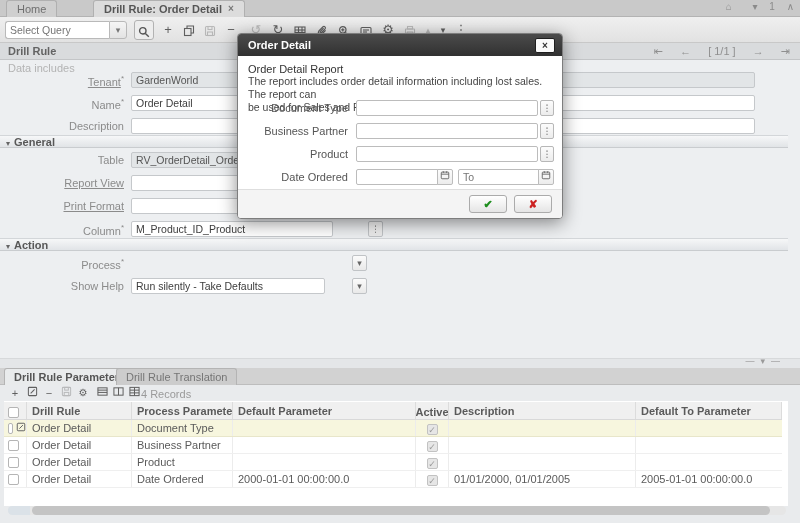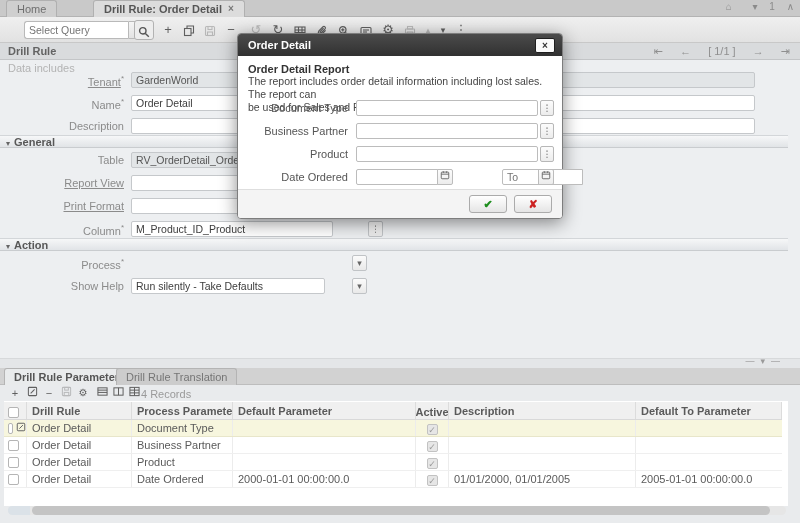--- a/index.html
+++ b/index.html
@@ -12,21 +12,21 @@
   .wtab{position:absolute;top:0;height:17px;line-height:16px;padding:0 10px;border:1px solid #b0b0b0;border-bottom:none;
         background:#cfcfcf;color:#6f6f6f;border-radius:3px 3px 0 0}
   .wtab.active{background:#dcdcdc;color:#555;font-weight:bold}
   .wtab .closex{margin-left:6px;font-size:10px;color:#777;font-weight:bold;vertical-align:top;cursor:pointer}
   .topright{position:absolute;right:6px;top:1px;color:#8a8a8a;font-size:10px}
   .topright span{margin-left:9px}
 
   
   .toolbar{position:absolute;left:0;top:17px;width:800px;height:26px;
            background:linear-gradient(#efefef,#e2e2e2);border-bottom:1px solid #c8c8c8}
-  .combo{position:absolute;left:24px;top:4px;width:122px;height:24px}
+  .combo{position:absolute;left:5px;top:4px;width:122px;height:24px}
   .combo input{width:104px;height:18px;border:1px solid #b9b9b9;border-right:none;border-radius:3px 0 0 3px;
                padding:0 4px;font:10.5px "Liberation Sans",sans-serif;color:#555;background:#fff}
   .combo .dbtn{position:absolute;right:0;top:0;width:18px;height:18px;border:1px solid #b9b9b9;border-radius:0 3px 3px 0;
                background:linear-gradient(#f5f5f5,#e3e3e3);text-align:center;line-height:16px;color:#777;font-size:9px}
   .tbtn{position:absolute;top:3px;width:20px;height:20px;text-align:center;line-height:20px;color:#5f5f5f;font-size:13px;cursor:pointer}
   .tbtn svg{vertical-align:middle}
   .tbtn.boxed{border:1px solid #b2b2b2;border-radius:3px;background:#ededed}
   .dis{opacity:.35}
 
   
@@ -84,21 +84,21 @@
   .hled{position:absolute;left:0;top:0;width:22px;height:9px;background:#dbe2e8;border-radius:5px 0 0 5px}
 
   
   .modal{position:absolute;left:237px;top:33px;width:326px;height:186px;background:#fff;border-radius:4px;
          box-shadow:0 4px 18px rgba(0,0,0,.45);border:1px solid #7d7d7d}
   .mhead{position:absolute;left:0;top:0;width:100%;height:22px;border-radius:3px 3px 0 0;
          background:linear-gradient(#4b4b4b,#313131);color:#fff;font-weight:bold;line-height:22px;padding-left:10px}
   .mclose{position:absolute;right:7px;top:4px;width:20px;height:15px;background:#fafafa;border:1px solid #1f1f1f;
           border-radius:2px;color:#333;font-weight:bold;text-align:center;line-height:13px;font-size:10px;cursor:pointer}
   .mbody{position:absolute;left:10px;top:22px;width:306px;height:133px}
-  .mtitle{margin-top:7px;font-weight:bold;color:#333}
+  .mtitle{margin-top:7px;font-weight:normal;color:#333}
   .mdesc{color:#454545;line-height:13px;white-space:pre-line;font-size:10.5px}
   .drow{position:absolute;left:0;width:306px;height:16px}
   .dlabel{position:absolute;left:0;top:2px;width:100px;text-align:right;color:#555}
   .dinput{position:absolute;top:0;height:16px;border:1px solid #bcbcbc;border-radius:2px;background:#fff;
           font:10.5px "Liberation Sans",sans-serif;color:#555;padding:0 4px}
   .dkebab{position:absolute;top:0;width:14px;height:16px;border:1px solid #b7b7b7;border-radius:2px;
           background:linear-gradient(#fcfcfc,#ececec);text-align:center;line-height:15px;font-size:9px;color:#444}
   .calbtn{position:absolute;top:0;width:16px;height:16px;border:1px solid #bcbcbc;border-radius:0 2px 2px 0;
           background:linear-gradient(#fcfcfc,#ececec);text-align:center;line-height:13px}
   .mfoot{position:absolute;left:0;top:155px;width:324px;height:29px;background:#f4f4f4;border-top:1px solid #dedede;
@@ -412,21 +412,21 @@
       <div class="drow" style="top:113px">
         <span class="dlabel">Date Ordered</span>
         <input class="dinput" style="left: 108px; width: 82px; border-radius: 2px 0px 0px 2px;">
         <span class="calbtn" style="left:189px">
           <svg width="10" height="10" viewBox="0 0 12 12" fill="none" stroke="#666" stroke-width="1.1">
               <rect x="1.5" y="2.5" width="9" height="8" rx="1"></rect>
               <line x1="1.5" y1="5" x2="10.5" y2="5"></line>
               <line x1="4" y1="1.5" x2="4" y2="3.5"></line>
               <line x1="8" y1="1.5" x2="8" y2="3.5"></line>
             </svg></span>
-        <input class="dinput" style="left: 210px; width: 81px; border-radius: 2px 0px 0px 2px; margin-left: 44px;" placeholder="To">
+        <input class="dinput" style="left: 210px; width: 81px; border-radius: 2px 0px 0px 2px;" placeholder="To">
         <span class="calbtn" style="left:290px">
           <svg width="10" height="10" viewBox="0 0 12 12" fill="none" stroke="#666" stroke-width="1.1">
               <rect x="1.5" y="2.5" width="9" height="8" rx="1"></rect>
               <line x1="1.5" y1="5" x2="10.5" y2="5"></line>
               <line x1="4" y1="1.5" x2="4" y2="3.5"></line>
               <line x1="8" y1="1.5" x2="8" y2="3.5"></line>
             </svg></span>
       </div>
     </div>
     <div class="mfoot">

